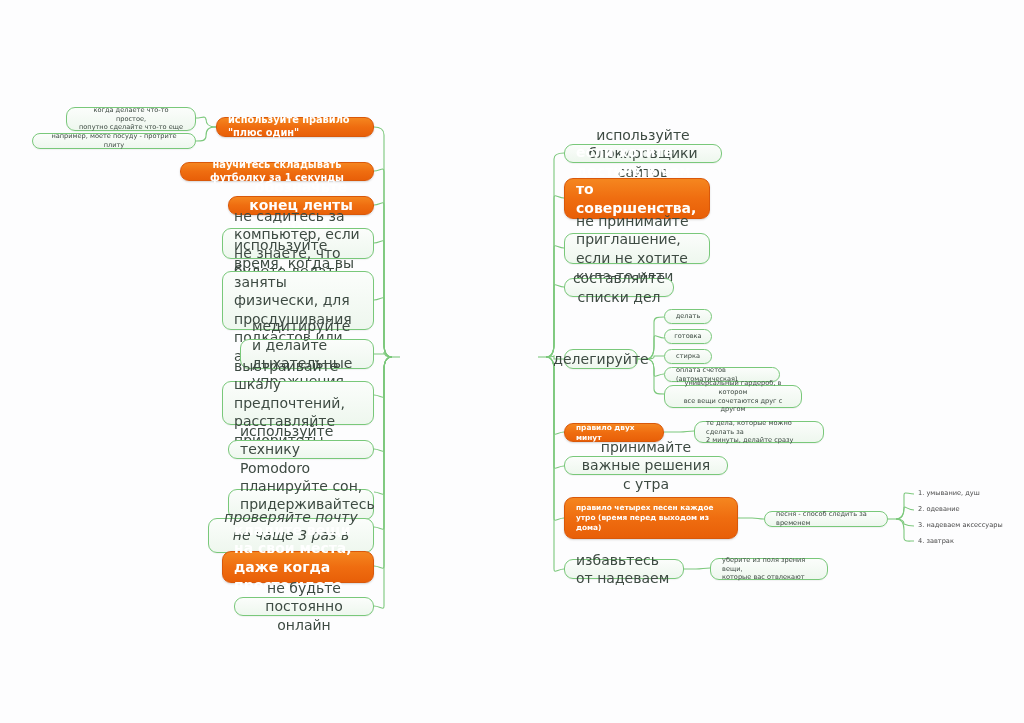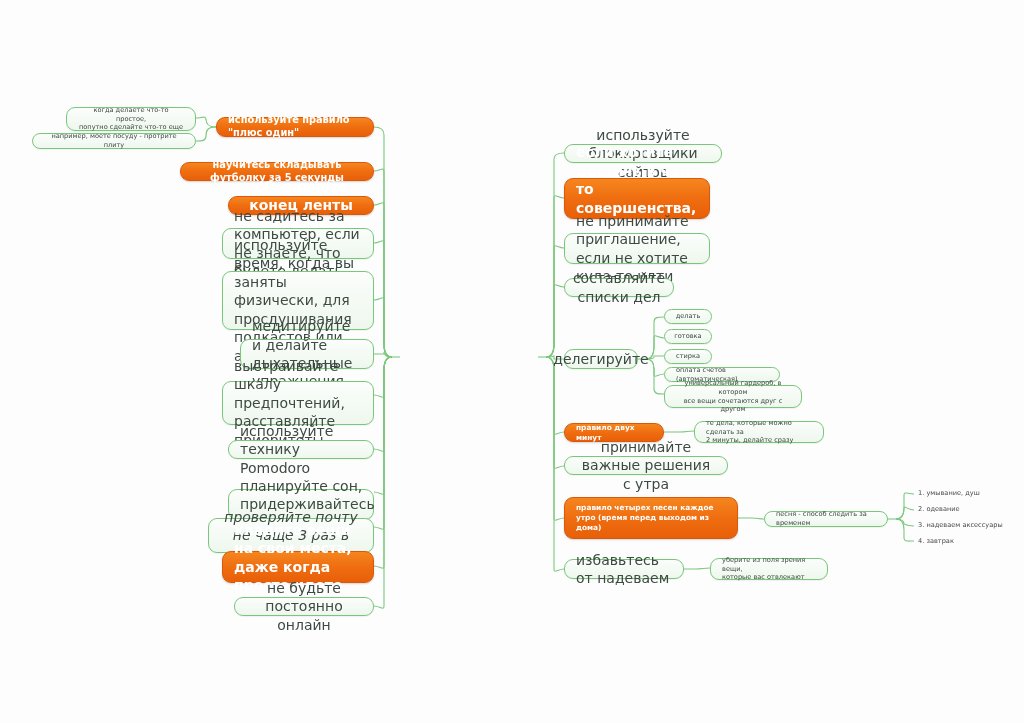--- a/index.html
+++ b/index.html
@@ -110,21 +110,21 @@
       <path d="M684 569 L696 569 C702 569 704 568 710 568"></path>
     </g>
   </svg>
 
 
   <div class="node orange s12" style="left:216px;top:117px;width:158px;height:20px;">используйте правило "плюс один"</div>
   <div class="node green s8" style="left:66px;top:107px;width:130px;height:24px;justify-content:center;text-align:center;">когда делаете что-то простое,
 попутно сделайте что-то еще</div>
   <div class="node green s8" style="left:32px;top:133px;width:164px;height:16px;justify-content:center;text-align:center;">например, моете посуду - протрите плиту</div>
 
-  <div class="node orange s12" style="left:180px;top:162px;width:194px;height:19px;justify-content:center;text-align:center;">научитесь складывать футболку за 5 секунды</div>
+  <div class="node orange s12" style="left:180px;top:162px;width:194px;height:19px;justify-content:center;text-align:center;">научитесь складывать футболку за 1 секунды</div>
 
   <div class="node orange s11" style="left:228px;top:196px;width:146px;height:19px;justify-content:center;text-align:center;">обозначьте конец ленты скотча</div>
 
   <div class="node green s11" style="left:222px;top:228px;width:152px;height:31px;">не садитесь за компьютер, если
 не знаете, что будете делать</div>
 
   <div class="node green s11" style="left:222px;top:271px;width:152px;height:59px;">используйте время, когда вы
 заняты физически, для
 просдушивания подкастов или
 аудиокниг</div>

